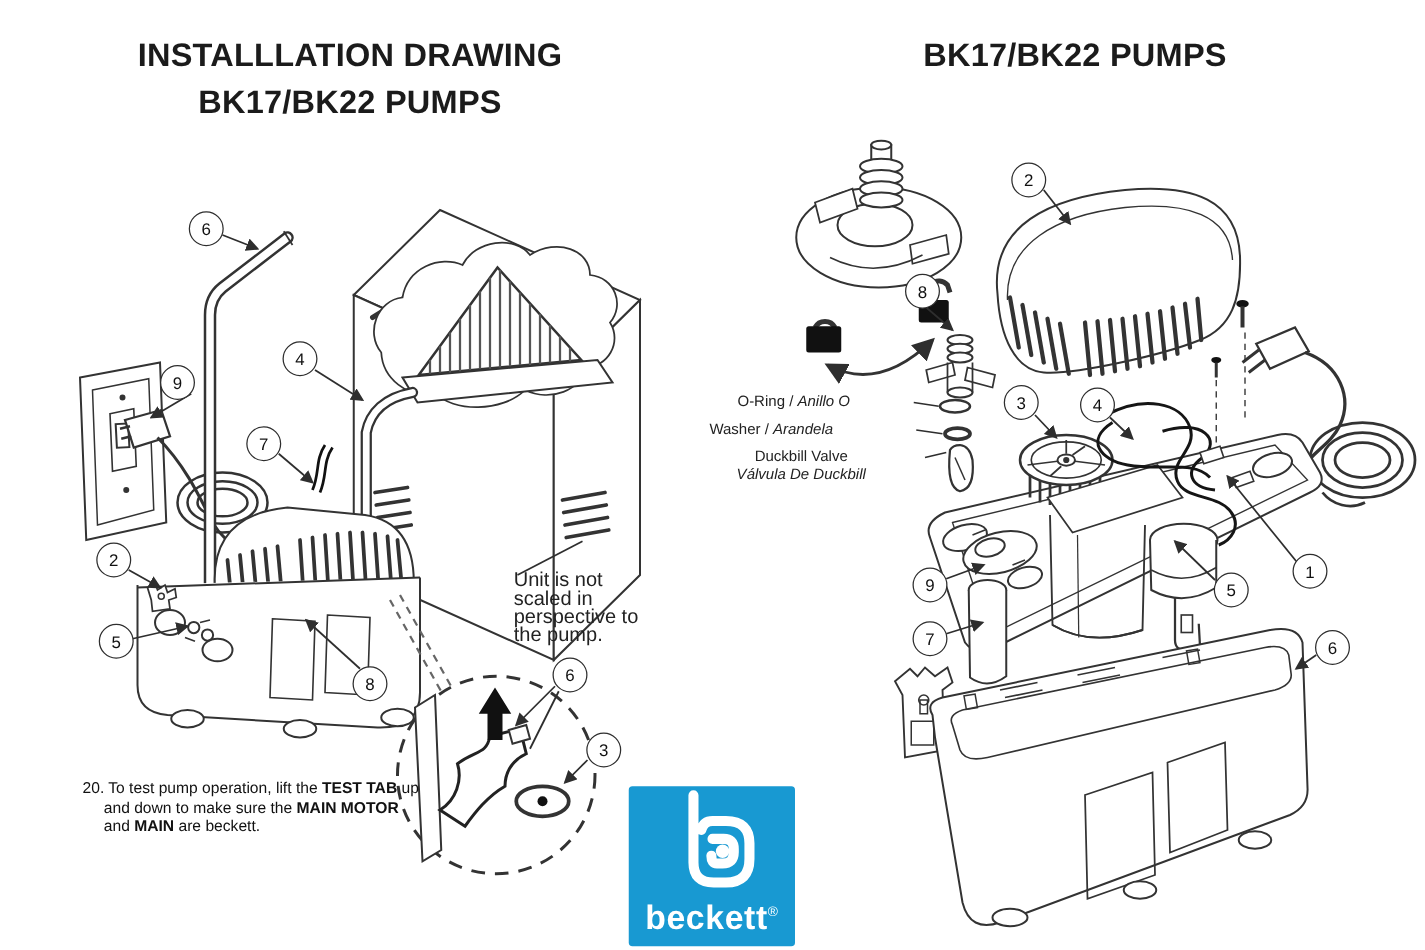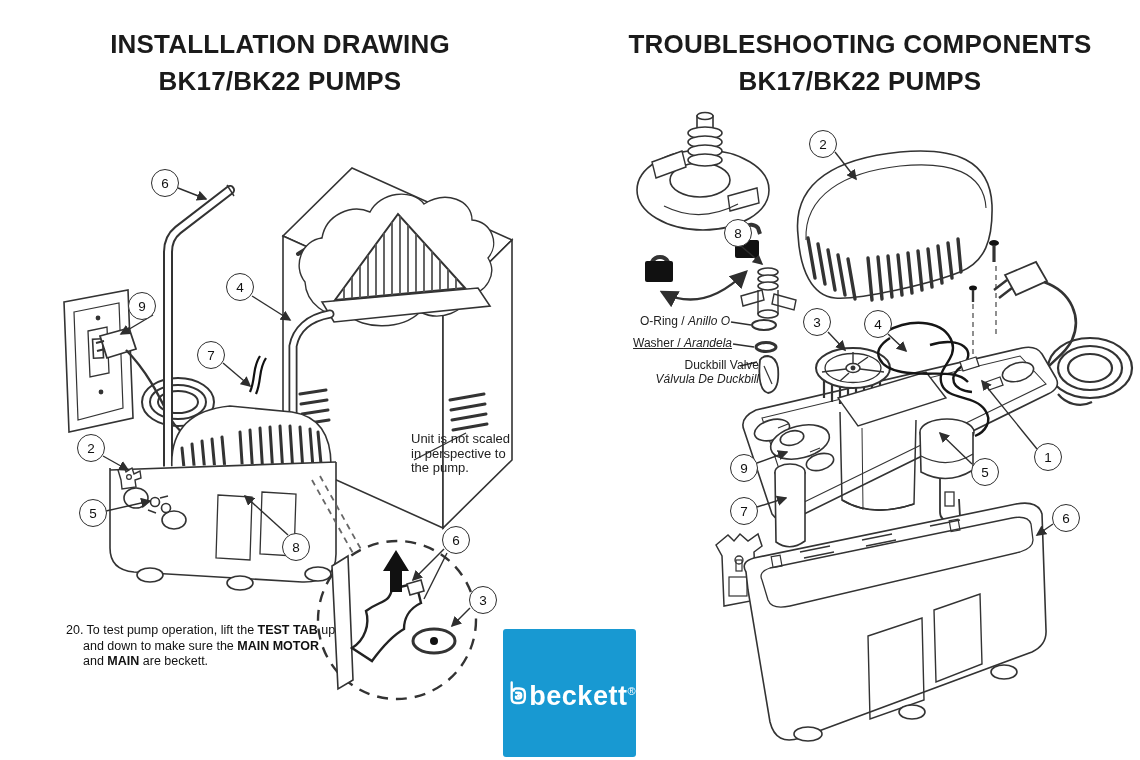--- a/index.html
+++ b/index.html
@@ -5,42 +5,41 @@
   html,body{margin:0;padding:0;background:#fff;}
   .page{position:relative;width:1140px;height:760px;background:#fff;overflow:hidden;
         font-family:"Liberation Sans",sans-serif;color:#1c1c1c;}
   .title{position:absolute;text-align:center;font-weight:700;font-size:26px;line-height:37px;color:#1b1b1b;letter-spacing:.2px;}
   .title-left{left:30px;top:26px;width:500px;}
   .title-right{left:600px;top:26px;width:520px;}
   svg.art{position:absolute;left:0;top:0;}
   .callout{position:absolute;width:28px;height:28px;border:1.7px solid #2e2e2e;border-radius:50%;
            background:#fff;display:flex;align-items:center;justify-content:center;
            font-size:13.5px;color:#111;box-sizing:border-box;z-index:5;}
-  .part-label{position:absolute;font-size:12px;line-height:13.5px;color:#222;text-align:right;z-index:4;}
+  .part-label{position:absolute;font-size:12px;line-height:13.5px;color:#222;text-align:center;z-index:4;}
   .part-label .it{font-style:italic;}
-  .scale-note{position:absolute;left:411px;top:432px;width:104px;font-size:13px;line-height:14.5px;color:#222;z-index:4;}
+  .scale-note{position:absolute;left:411px;top:458px;width:104px;font-size:16px;line-height:14.5px;color:#222;z-index:4;}
   .instruction{position:absolute;left:66px;top:623px;width:260px;font-size:12.5px;line-height:15.5px;color:#111;
                padding-left:17px;text-indent:-17px;z-index:4;}
   .instruction .b{font-weight:700;text-align:center;}
   .logo{position:absolute;left:503px;top:629px;width:133px;height:128px;background:#1899d2;border-radius:3px;
-        display:flex;flex-direction:row;align-items:center;justify-content:flex-start;z-index:6;}
+        display:flex;flex-direction:column;align-items:center;justify-content:flex-start;z-index:6;}
   .logo-word{color:#fff;font-weight:700;font-size:27px;letter-spacing:.5px;line-height:27px;margin-top:2px;}
   .logo-word .reg{font-size:11px;vertical-align:super;font-weight:400;}
 </style>
 </head>
 <body>
 
 <div class="page">
 
   <div class="title title-left">
     <div>INSTALLLATION DRAWING</div>
     <div>BK17/BK22 PUMPS</div>
   </div>
   <div class="title title-right">
-    <div>TROUBLESHOOTING COMPONENTS</div>
     <div>BK17/BK22 PUMPS</div>
   </div>
 
   <svg class="art" width="1140" height="760" viewBox="0 0 1140 760">
     <defs>
       <marker id="arw" viewBox="0 0 10 10" refX="8.5" refY="5" markerWidth="7.5" markerHeight="7.5" orient="auto-start-reverse">
         <path d="M0,0 L10,5 L0,10 z" fill="#2e2e2e"></path>
       </marker>
     </defs>
 
@@ -384,24 +383,24 @@
   <div class="callout" style="left:864px;top:310px;">4</div>
   <div class="callout" style="left:1034px;top:443px;">1</div>
   <div class="callout" style="left:971px;top:458px;">5</div>
   <div class="callout" style="left:730px;top:454px;">9</div>
   <div class="callout" style="left:730px;top:497px;">7</div>
   <div class="callout" style="left:1052px;top:504px;">6</div>
 
   <div class="part-label" style="left:540px;top:315px;width:190px;">
     <span>O-Ring / </span><span class="it">Anillo O</span>
   </div>
-  <div class="part-label" style="left:540px;top:337px;width:192px;text-decoration:underline;">
+  <div class="part-label" style="left:521px;top:337px;width:192px;">
     <span>Washer / </span><span class="it">Arandela</span>
   </div>
-  <div class="part-label" style="left:567px;top:359px;width:192px;">
+  <div class="part-label" style="left:545px;top:359px;width:192px;">
     <div>Duckbill Valve</div>
     <div class="it">Válvula De Duckbill</div>
   </div>
 
   <div class="scale-note">Unit is not scaled in perspective to the pump.</div>
 
   <div class="instruction">
     <span>20. To test pump operation, lift the </span><span class="b">TEST TAB</span><span> up and down to make sure the </span><span class="b">MAIN MOTOR</span><span> and </span><span class="b">MAIN</span><span> are beckett.</span>
   </div>
 

